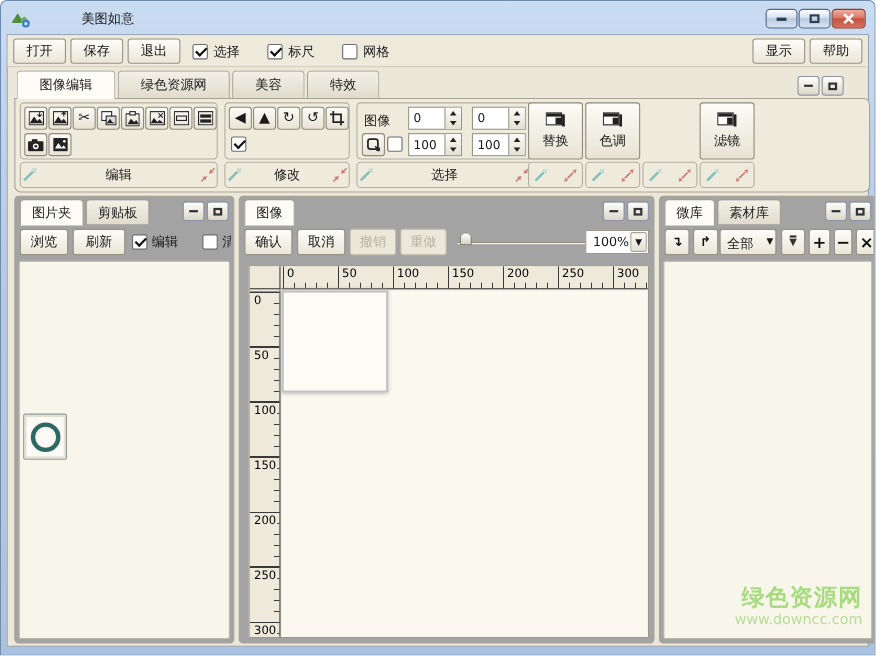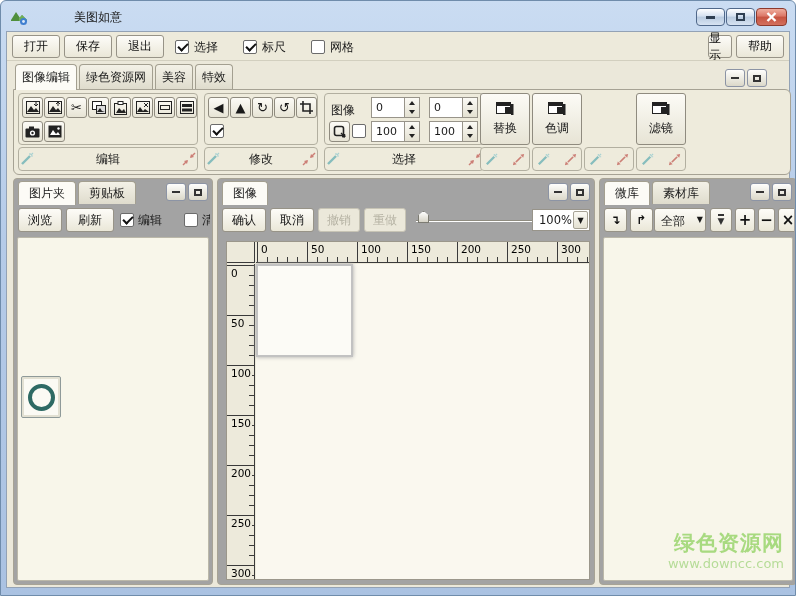--- a/index.html
+++ b/index.html
@@ -25,21 +25,21 @@
   .btn{display:flex;align-items:center;justify-content:center;background:linear-gradient(180deg,#fdfcf8,#eae7d8);
        border:1px solid #97938700;border:1px solid #979387;border-radius:3px;color:#111;cursor:default;}
   .btn.disabled{color:#b6b3a4;border-color:#c7c4b5;background:#ebe8da;}
   .toolbar .btn{position:absolute;top:3px;height:23px;width:48px;}
   .chk{position:absolute;width:14px;height:14px;background:#fff;border:1px solid #6b6b6b;border-radius:2px;}
   .chk.on::after{content:"";position:absolute;left:2px;top:2px;width:8px;height:4px;border-left:2px solid #111;border-bottom:2px solid #111;transform:rotate(-45deg);}
   .cl{position:absolute;top:7px;}
   
   .ribbon{position:absolute;left:6px;top:32px;width:778px;height:113px;}
   .rtabs{position:absolute;left:2px;top:0;height:26px;display:flex;gap:2px;}
-  .tab{height:25px;line-height:24px;padding:0 6px;background:linear-gradient(#f3f1e7,#dfdccd);
+  .tab{height:25px;line-height:24px;padding:0 20px;background:linear-gradient(#f3f1e7,#dfdccd);
        border:1px solid #a39f90;border-bottom:none;border-radius:4px 4px 0 0;}
   .tab.active{background:#fcfbf6;height:26px;position:relative;z-index:3;}
   .mini{position:absolute;width:20px;height:18px;border:1px solid #8c94a5;border-radius:3px;
         background:linear-gradient(#fefefc,#dbd8c9);display:flex;align-items:center;justify-content:center;z-index:4;}
   .mini .glyph-dash{width:8px;height:2px;background:#333;}
   .mini .glyph-box{width:8px;height:7px;border:2px solid #333;}
   .rbody{position:absolute;left:0;top:25px;right:0;height:86px;background:#eeebdc;border:1px solid #a6a294;border-radius:0 6px 6px 6px;z-index:2;}
   .gbox,.glabel{position:absolute;background:#eeebdc;border:1px solid #b2afa0;border-radius:4px;}
   .gbox{top:3px;height:52px;}
   .glabel{top:57px;height:24px;display:flex;align-items:center;}
@@ -140,21 +140,21 @@
     <div class="toolbar">
       <div class="btn" style="left:5px;">打开</div>
       <div class="btn" style="left:57px;">保存</div>
       <div class="btn" style="left:109px;">退出</div>
       <span class="chk on" style="left:168px;top:8px;"></span>
       <span class="cl" style="left:187px;">选择</span>
       <span class="chk on" style="left:236px;top:8px;"></span>
       <span class="cl" style="left:255px;">标尺</span>
       <span class="chk" style="left:304px;top:8px;"></span>
       <span class="cl" style="left:323px;">网格</span>
-      <div class="btn" style="right:57px;width:24px;left:auto;">显示</div>
+      <div class="btn" style="right:57px;width:48px;left:auto;">显示</div>
       <div class="btn" style="right:5px;width:48px;left:auto;text-align:center;">帮助</div>
     </div>
 
     <div class="ribbon">
       <div class="rtabs">
         <div class="tab active">图像编辑</div>
         <div class="tab">绿色资源网</div>
         <div class="tab">美容</div>
         <div class="tab">特效</div>
       </div>

